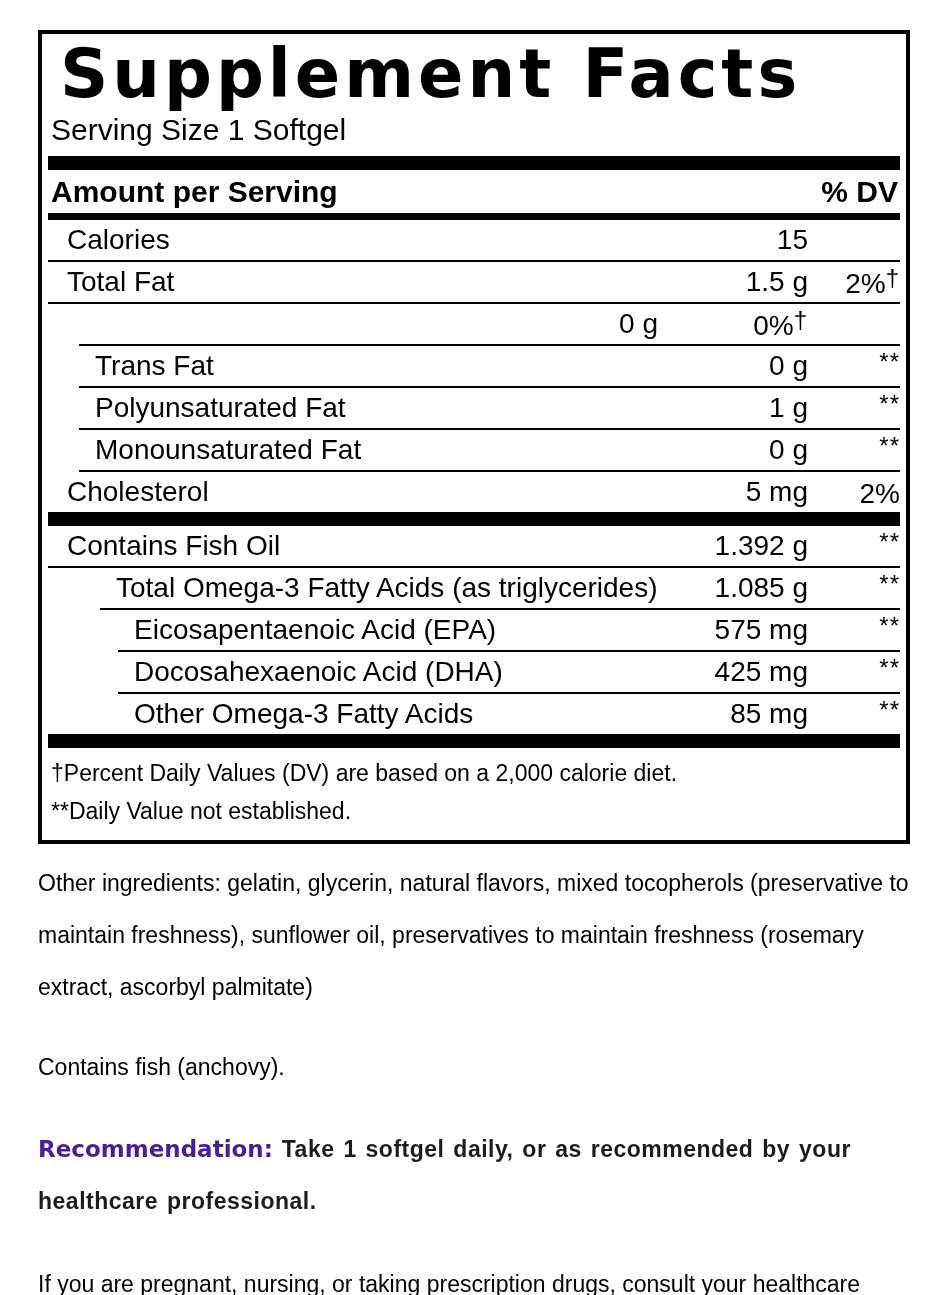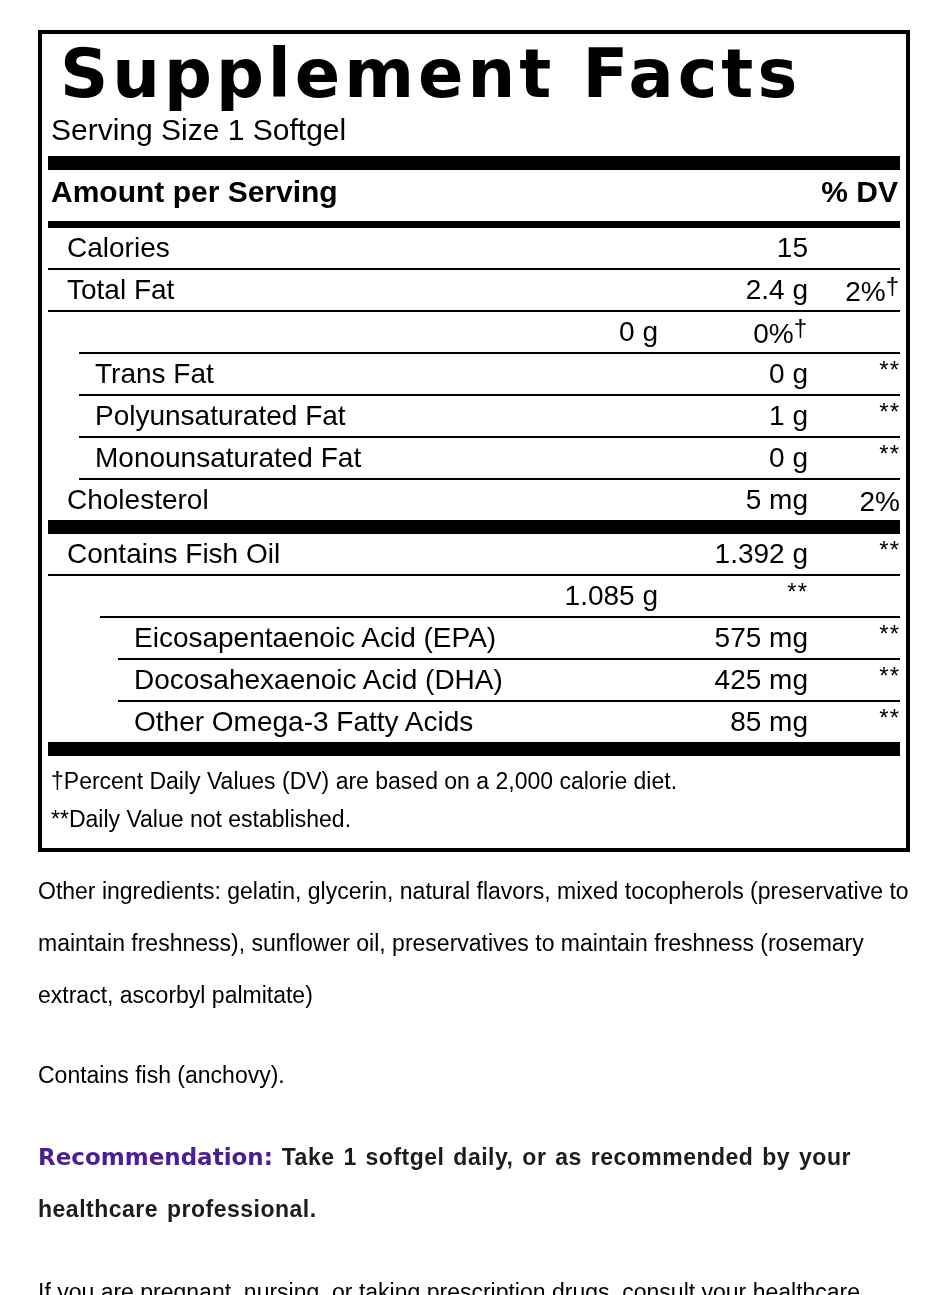--- a/index.html
+++ b/index.html
@@ -49,21 +49,21 @@
     height: 7px;
     background: #000;
   }
   .hdr-row {
     display: flex;
     justify-content: space-between;
     align-items: center;
     height: 43px;
     font-weight: bold;
     font-size: 30px;
-    padding: 0 2px 8px 3px;
+    padding: 0 2px 0 3px;
   }
   .row {
     display: grid;
     grid-template-columns: 1fr 150px 92px;
     align-items: center;
     height: 40px;
     font-size: 28px;
   }
   .row .nm { white-space: nowrap; margin-left: 16px; }
   .row .amt { text-align: right; white-space: nowrap; }
@@ -130,21 +130,21 @@
 
     <div class="row">
       <span class="nm i0">Calories</span>
       <span class="amt">15</span>
       <span class="dv"><span></span><span class="mark"></span></span>
     </div>
     <div class="hl l0"></div>
 
     <div class="row">
       <span class="nm i0">Total Fat</span>
-      <span class="amt">2.4 g</span>
+      <span class="amt">1.5 g</span>
       <span class="dv"><span>2%</span><span class="mark">†</span></span>
     </div>
     <div class="hl l0"></div>
 
     <div class="row">
       <span class="amt">0 g</span>
       <span class="dv"><span>0%</span><span class="mark">†</span></span>
     </div>
     <div class="hl l1"></div>
 
@@ -178,20 +178,21 @@
     <div class="bar-thick"></div>
 
     <div class="row">
       <span class="nm i0">Contains Fish Oil</span>
       <span class="amt">1.392 g</span>
       <span class="dv"><span></span><span class="mark">**</span></span>
     </div>
     <div class="hl l0"></div>
 
     <div class="row">
+      <span class="nm i2">Total Omega-3 Fatty Acids (as triglycerides)</span>
       <span class="amt">1.085 g</span>
       <span class="dv"><span></span><span class="mark">**</span></span>
     </div>
     <div class="hl l2"></div>
 
     <div class="row">
       <span class="nm i3">Eicosapentaenoic Acid (EPA)</span>
       <span class="amt">575 mg</span>
       <span class="dv"><span></span><span class="mark">**</span></span>
     </div>

